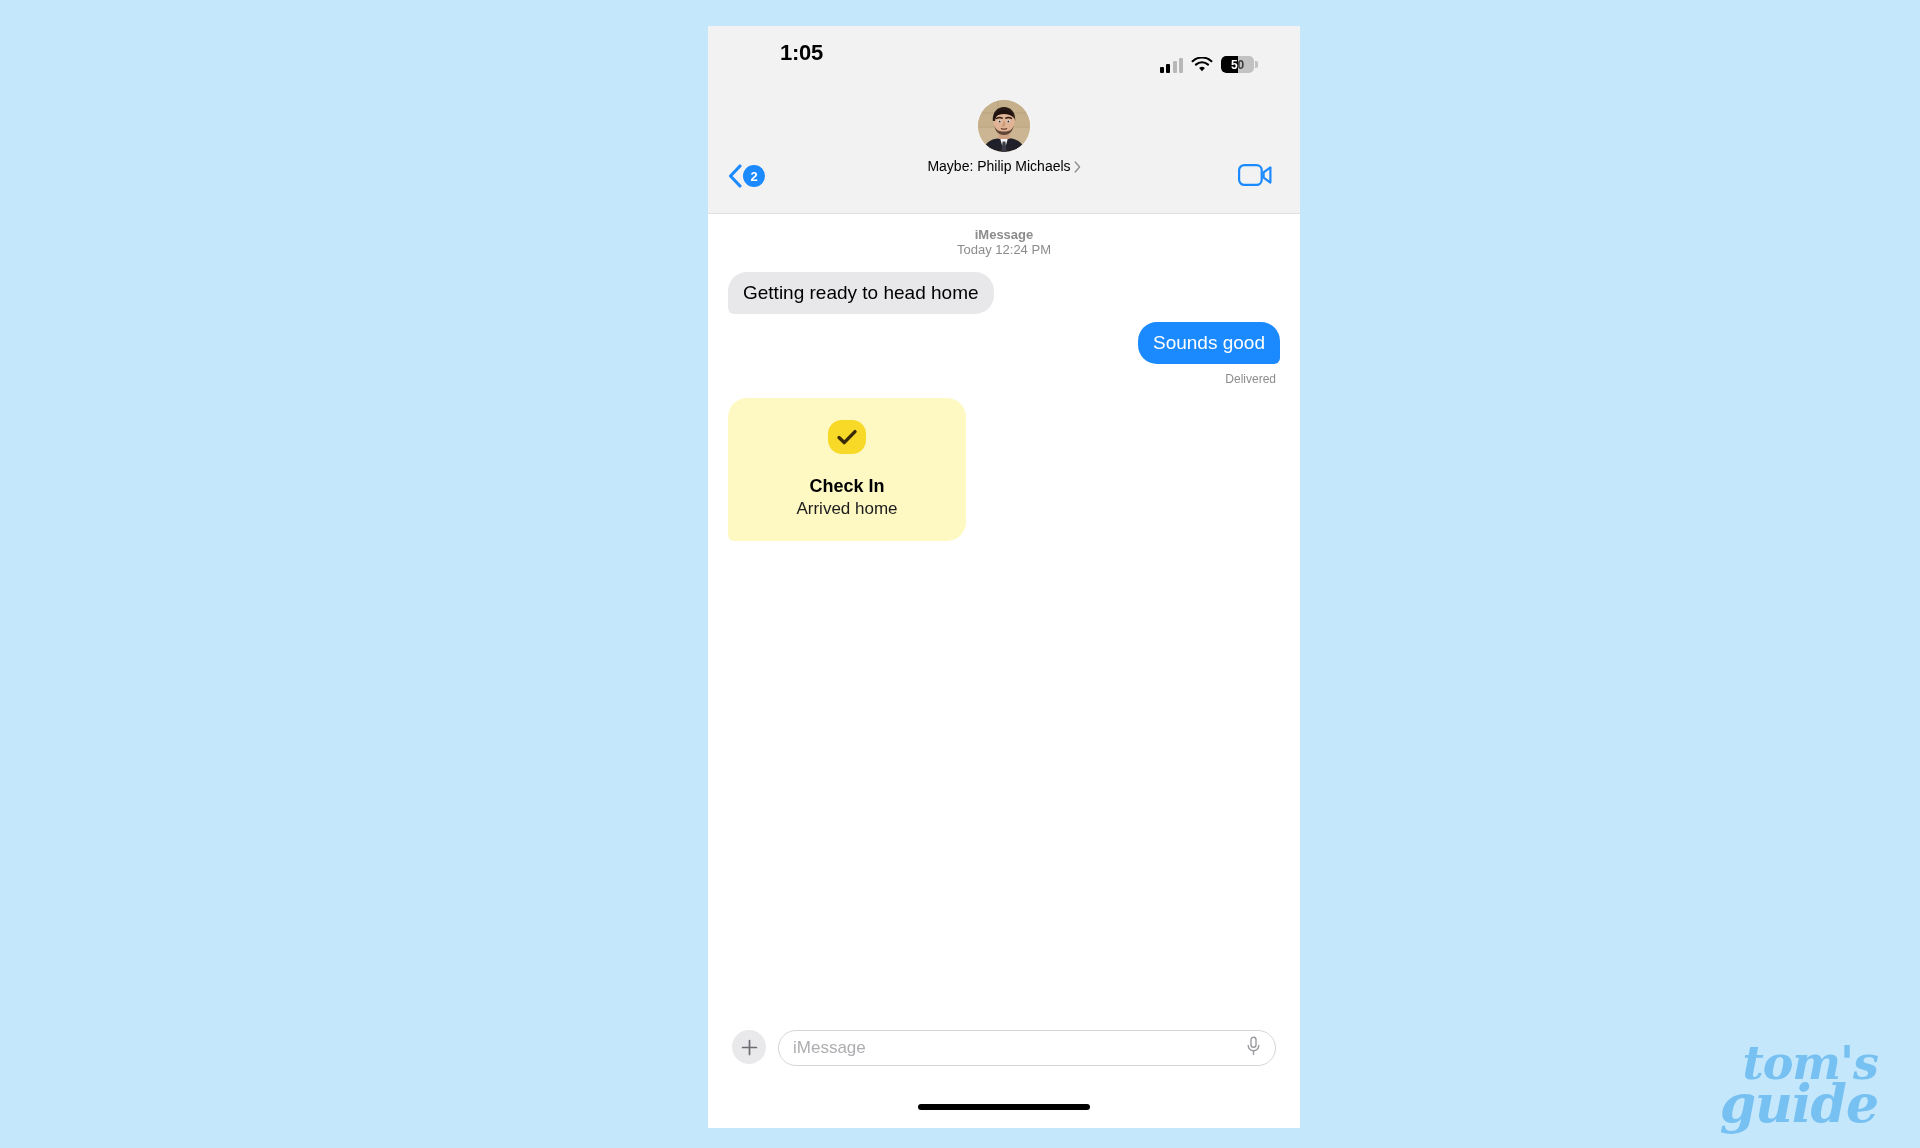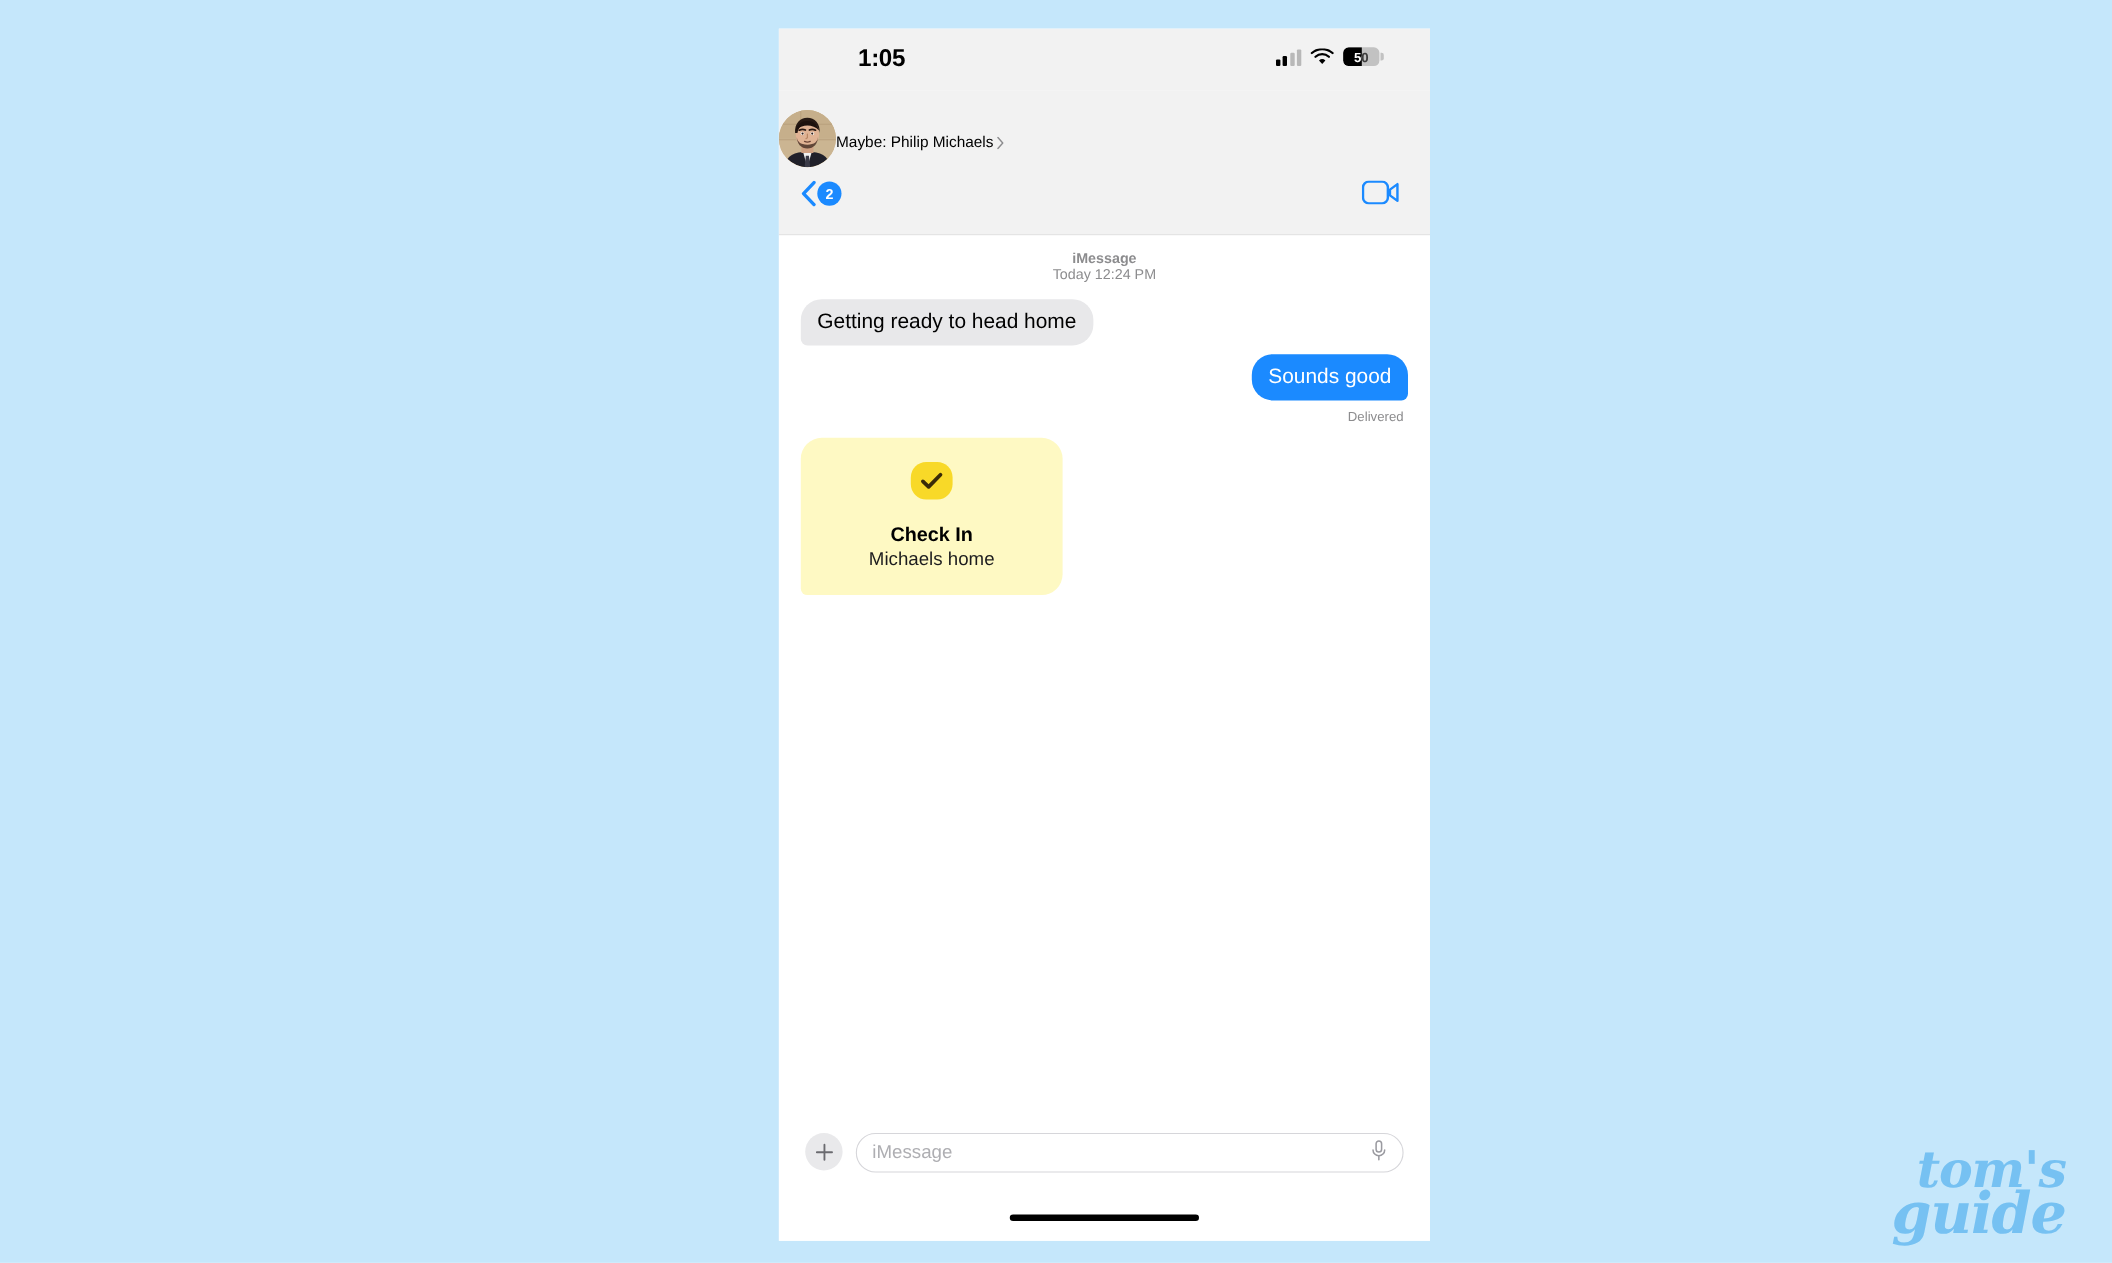--- a/index.html
+++ b/index.html
@@ -38,21 +38,21 @@
     left: 72px;
     top: 14px;
     font-size: 22px;
     font-weight: bold;
     color: #000;
     letter-spacing: -0.3px;
   }
   .status-right {
     position: absolute;
     right: 42px;
-    top: 17px;
+    top: 30px;
     display: flex;
     align-items: center;
     gap: 8px;
   }
 
   
   .sig { display: flex; align-items: flex-end; gap: 2.5px; height: 16px; }
   .sig i { display: block; width: 4px; background: #000; border-radius: 1px; }
   .sig i:nth-child(1) { height: 6px; }
   .sig i:nth-child(2) { height: 9px; }
@@ -117,21 +117,21 @@
     display: flex;
     align-items: center;
     justify-content: center;
     padding: 0 5px;
   }
 
   .contact {
     position: absolute;
     left: 0; right: 0; top: 18px;
     display: flex;
-    flex-direction: row;
+    flex-direction: column;
     align-items: center;
     cursor: pointer;
   }
   .avatar {
     width: 52px; height: 52px;
     border-radius: 50%;
     overflow: hidden;
     position: relative;
     background: #cdb68f;
   }
@@ -459,21 +459,21 @@
     <div class="delivered">Delivered</div>
 
     <div class="row in card-row">
       <div class="checkin-card">
         <div class="checkin-icon">
           <svg width="22" height="18" viewBox="0 0 22 18">
             <path d="M3 9.6 8.2 14.6 19 3.6" stroke="#3a2b08" stroke-width="3.4" fill="none" stroke-linecap="round" stroke-linejoin="round"></path>
           </svg>
         </div>
         <div class="checkin-title">Check In</div>
-        <div class="checkin-sub">Michaels home</div>
+        <div class="checkin-sub">Arrived home</div>
       </div>
     </div>
 
   </div>
 
   <div class="input-bar">
     <div class="plus-btn">
       <svg width="17" height="17" viewBox="0 0 17 17">
         <path d="M8.5 1.6v13.8M1.6 8.5h13.8" stroke="#6b6b70" stroke-width="1.7" stroke-linecap="round"></path>
       </svg>

